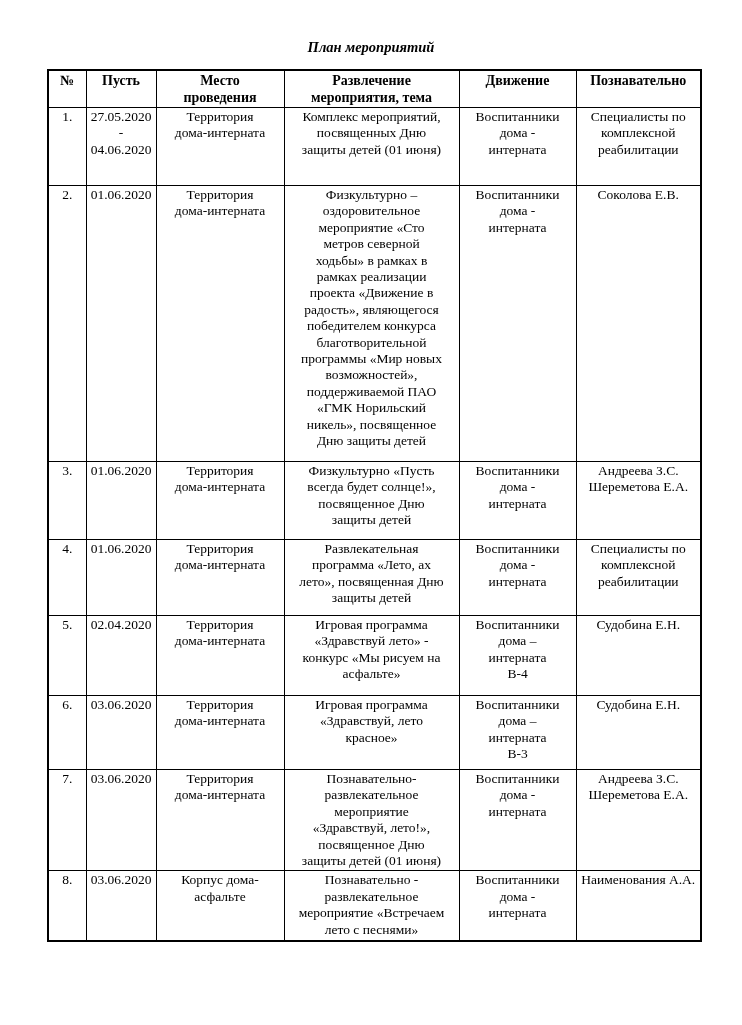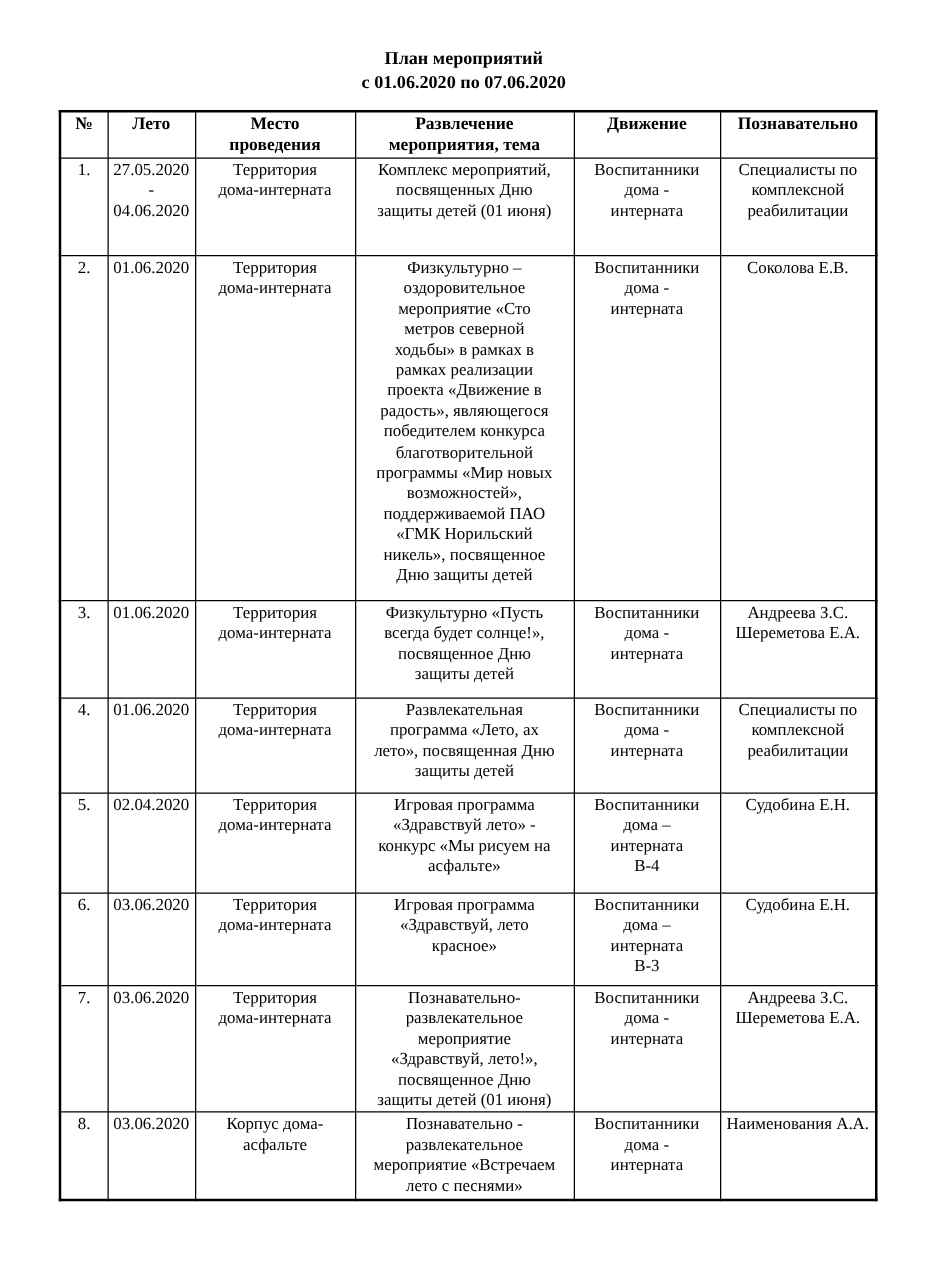--- a/index.html
+++ b/index.html
@@ -15,20 +15,21 @@
     height: 1025px;
     background: #ffffff;
     overflow: hidden;
   }
   .doc-title {
     padding-top: 38px;
     text-align: center;
     font-weight: bold;
     font-size: 14.5px;
     line-height: 19px;
+    font-style: italic;
   }
   table.events {
     border-collapse: collapse;
     table-layout: fixed;
     width: 653px;
     margin: 12px 0 0 47px;
     border: 2px solid #000;
   }
   table.events th,
   table.events td {
@@ -60,36 +61,35 @@
   tr.r7  { height: 98px; }
   tr.r8  { height: 70px; }
 </style>
 </head>
 <body>
 
 <div class="page">
 
   <div class="doc-title">
     <div>План мероприятий</div>
-    <div>с 01.06.2020 по 07.06.2020</div>
   </div>
 
   <table class="events">
     <colgroup>
       <col style="width:38px">
       <col style="width:70px">
       <col style="width:128px">
       <col style="width:175px">
       <col style="width:117px">
       <col style="width:125px">
     </colgroup>
     <thead>
       <tr class="hr">
         <th>№</th>
-        <th>Лето</th>
+        <th>Пусть</th>
         <th>Место
 проведения</th>
         <th>Развлечение
 мероприятия, тема</th>
         <th>Движение</th>
         <th>Познавательно</th>
       </tr>
     </thead>
     <tbody>
       <tr class="r1">

